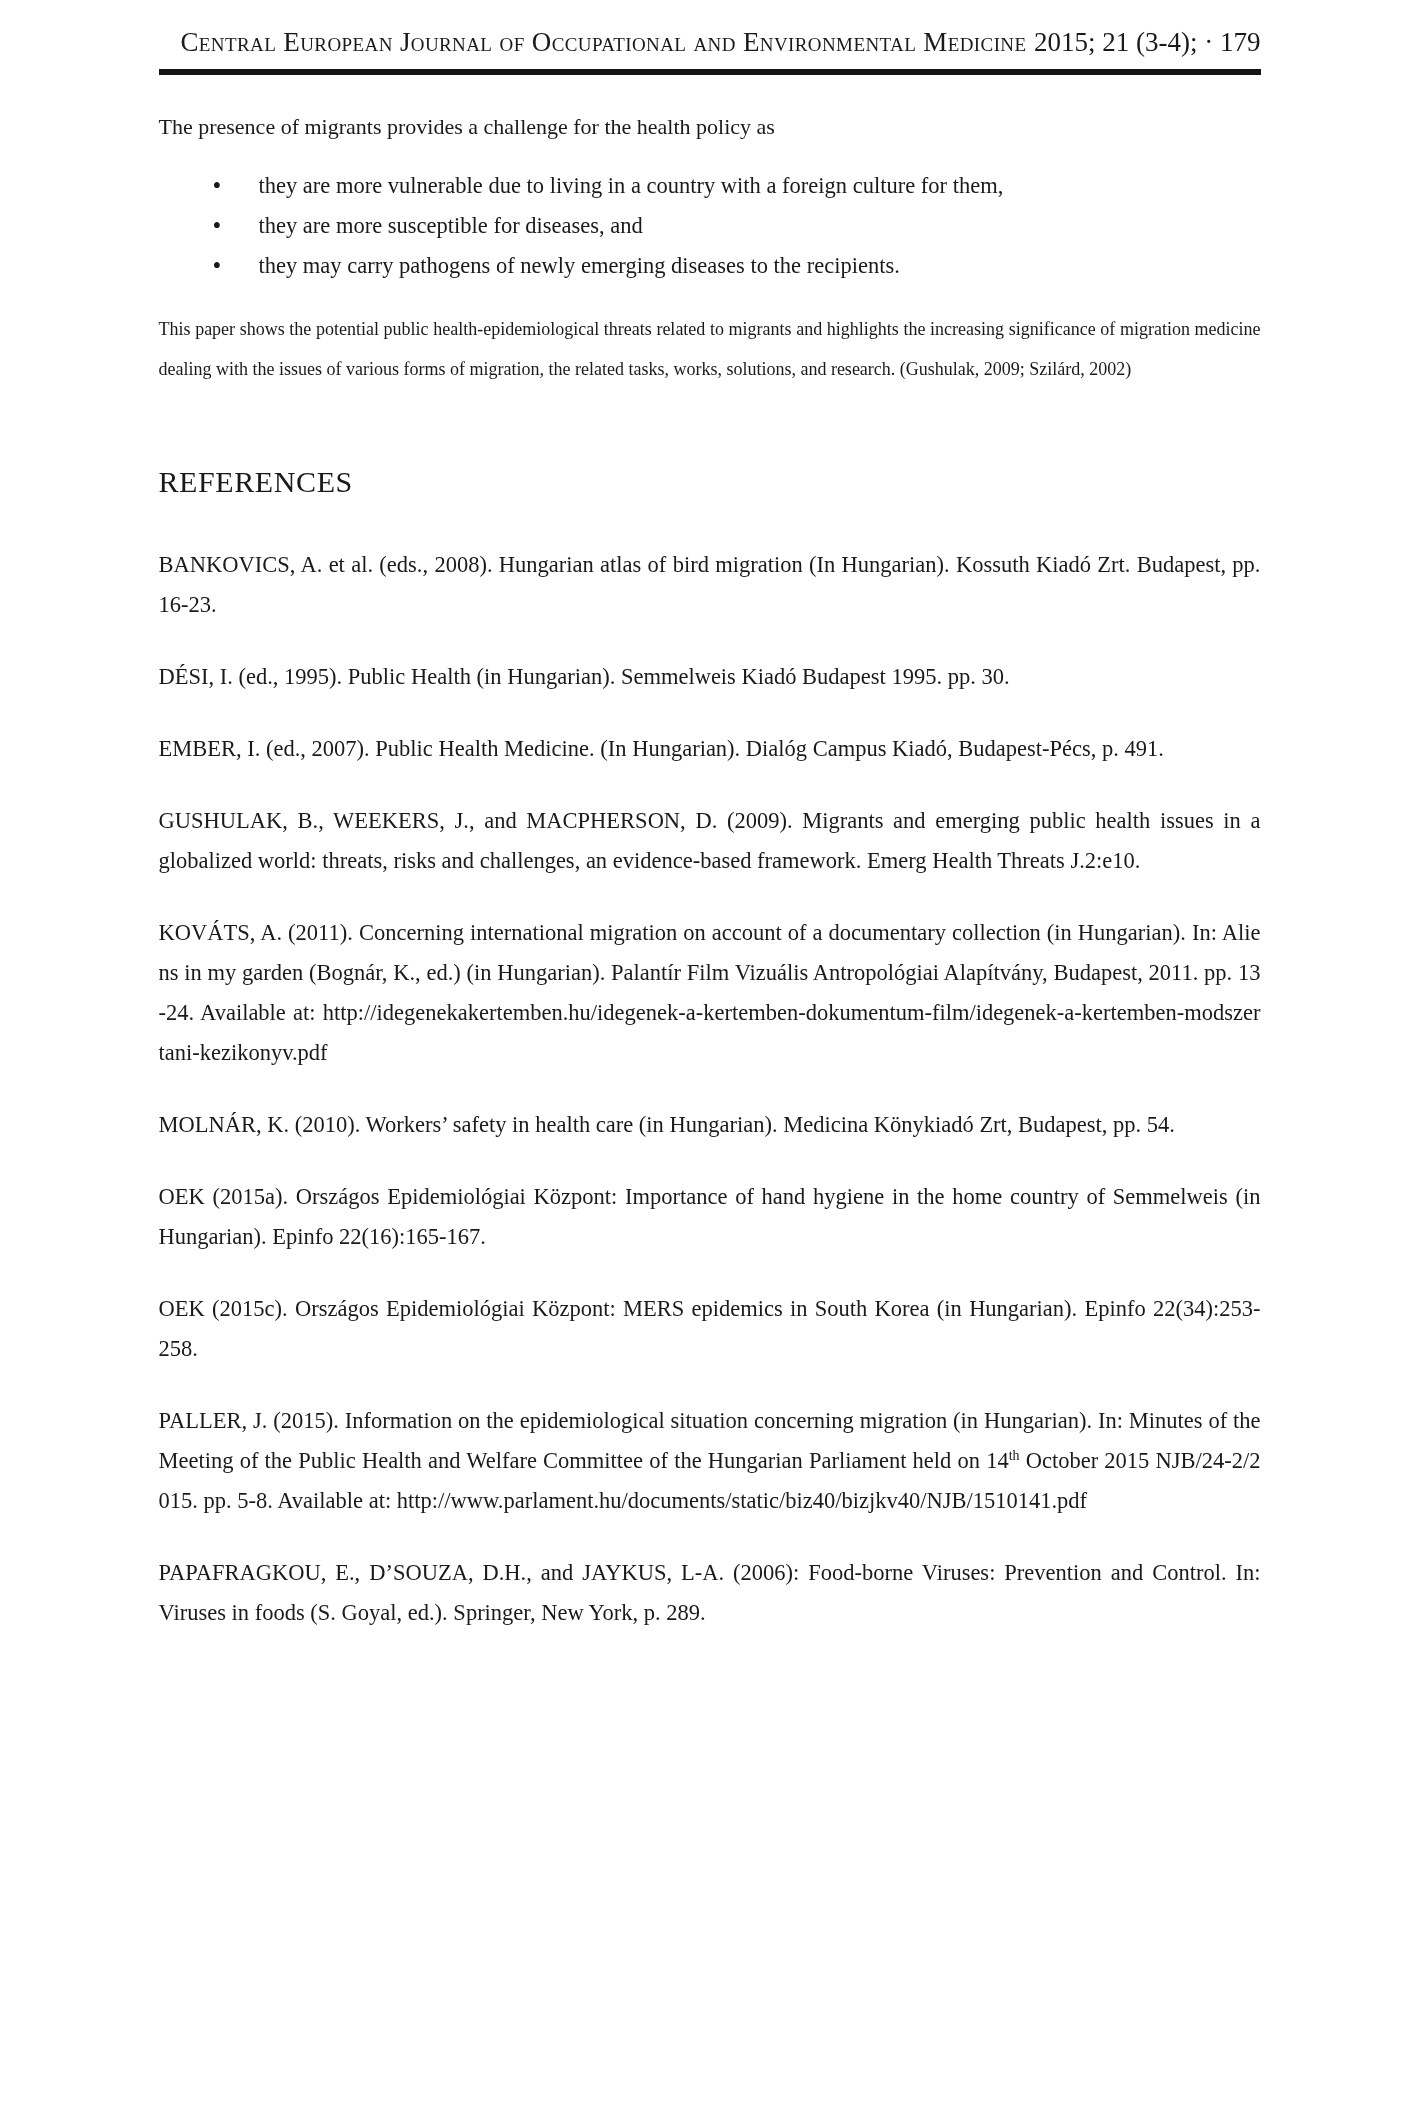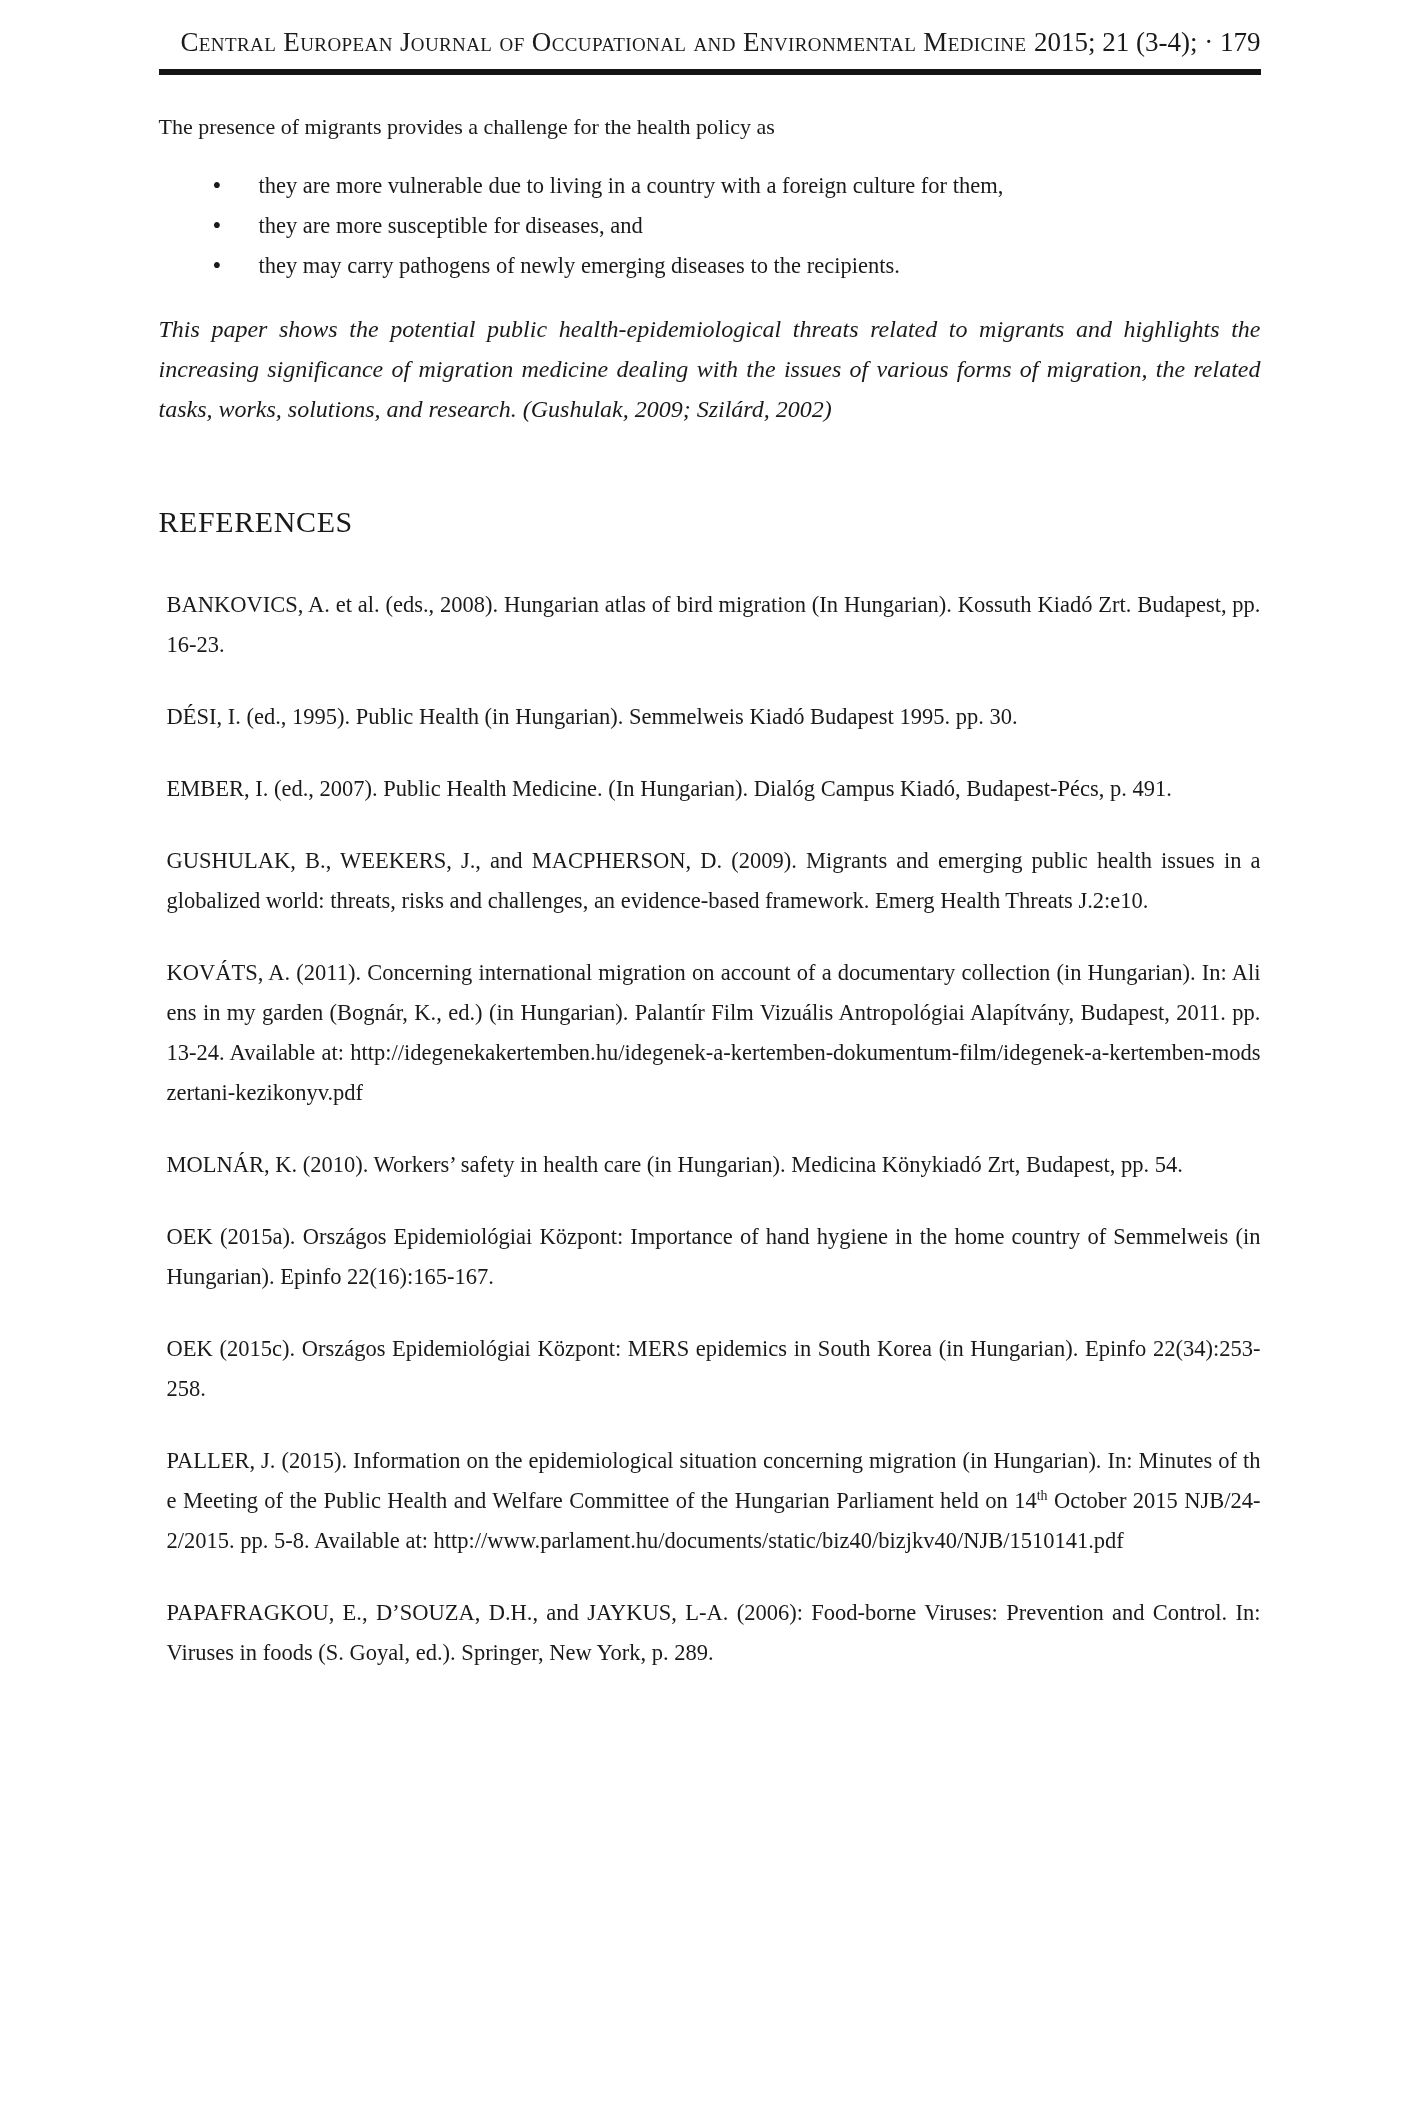--- a/index.html
+++ b/index.html
@@ -55,37 +55,36 @@
     padding-left: 100px;
   }
   .bullets li .bullet-glyph {
     position: absolute;
     left: 54px;
     top: 0;
     font-size: 25px;
   }
   .para {
     margin: 23px 0 0 0;
-    font-size: 24px;
+    font-size: 18px;
     line-height: 40px;
     text-align: justify;
-    font-style: italic;
   }
   .refs-heading {
     margin: 74px 0 0 0;
     font-size: 30px;
     line-height: 38px;
     font-weight: normal;
     letter-spacing: 0.6px;
   }
   .refs {
     margin-top: 44px;
   }
   .ref {
-    margin: 0 0 32px 8px;
+    margin: 0 0 32px 0;
     font-size: 22.5px;
     line-height: 40px;
     text-align: justify;
     overflow-wrap: break-word;
   }
   .ref.break-all {
     word-break: break-all;
   }
   .ref sup {
     font-size: 0.62em;

